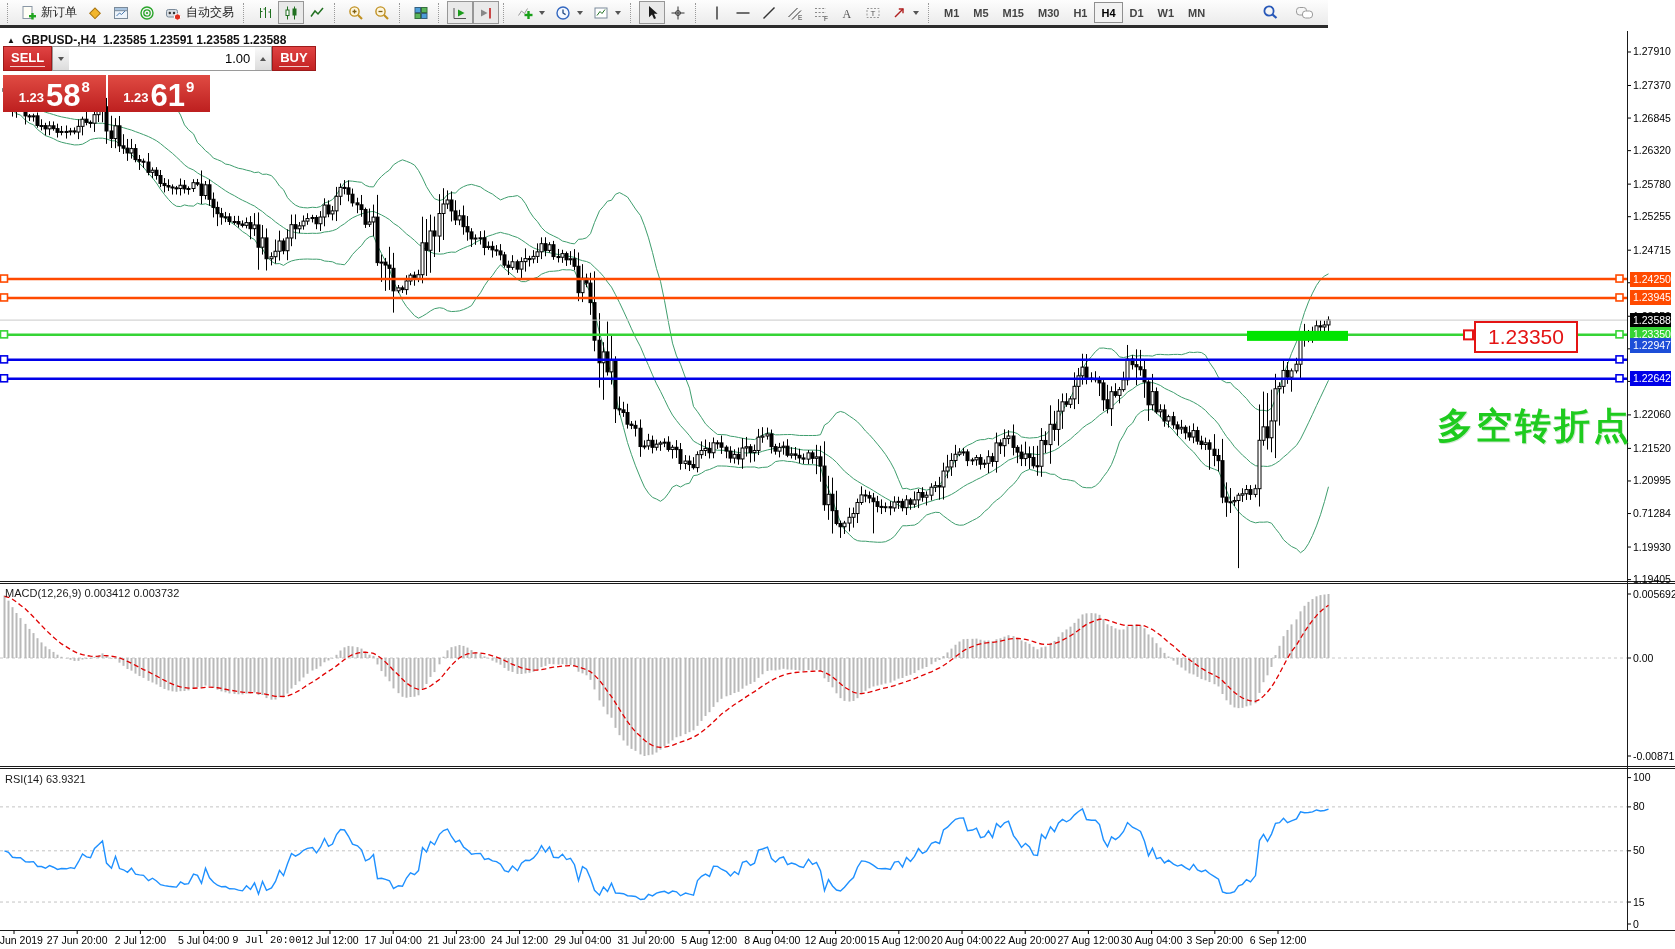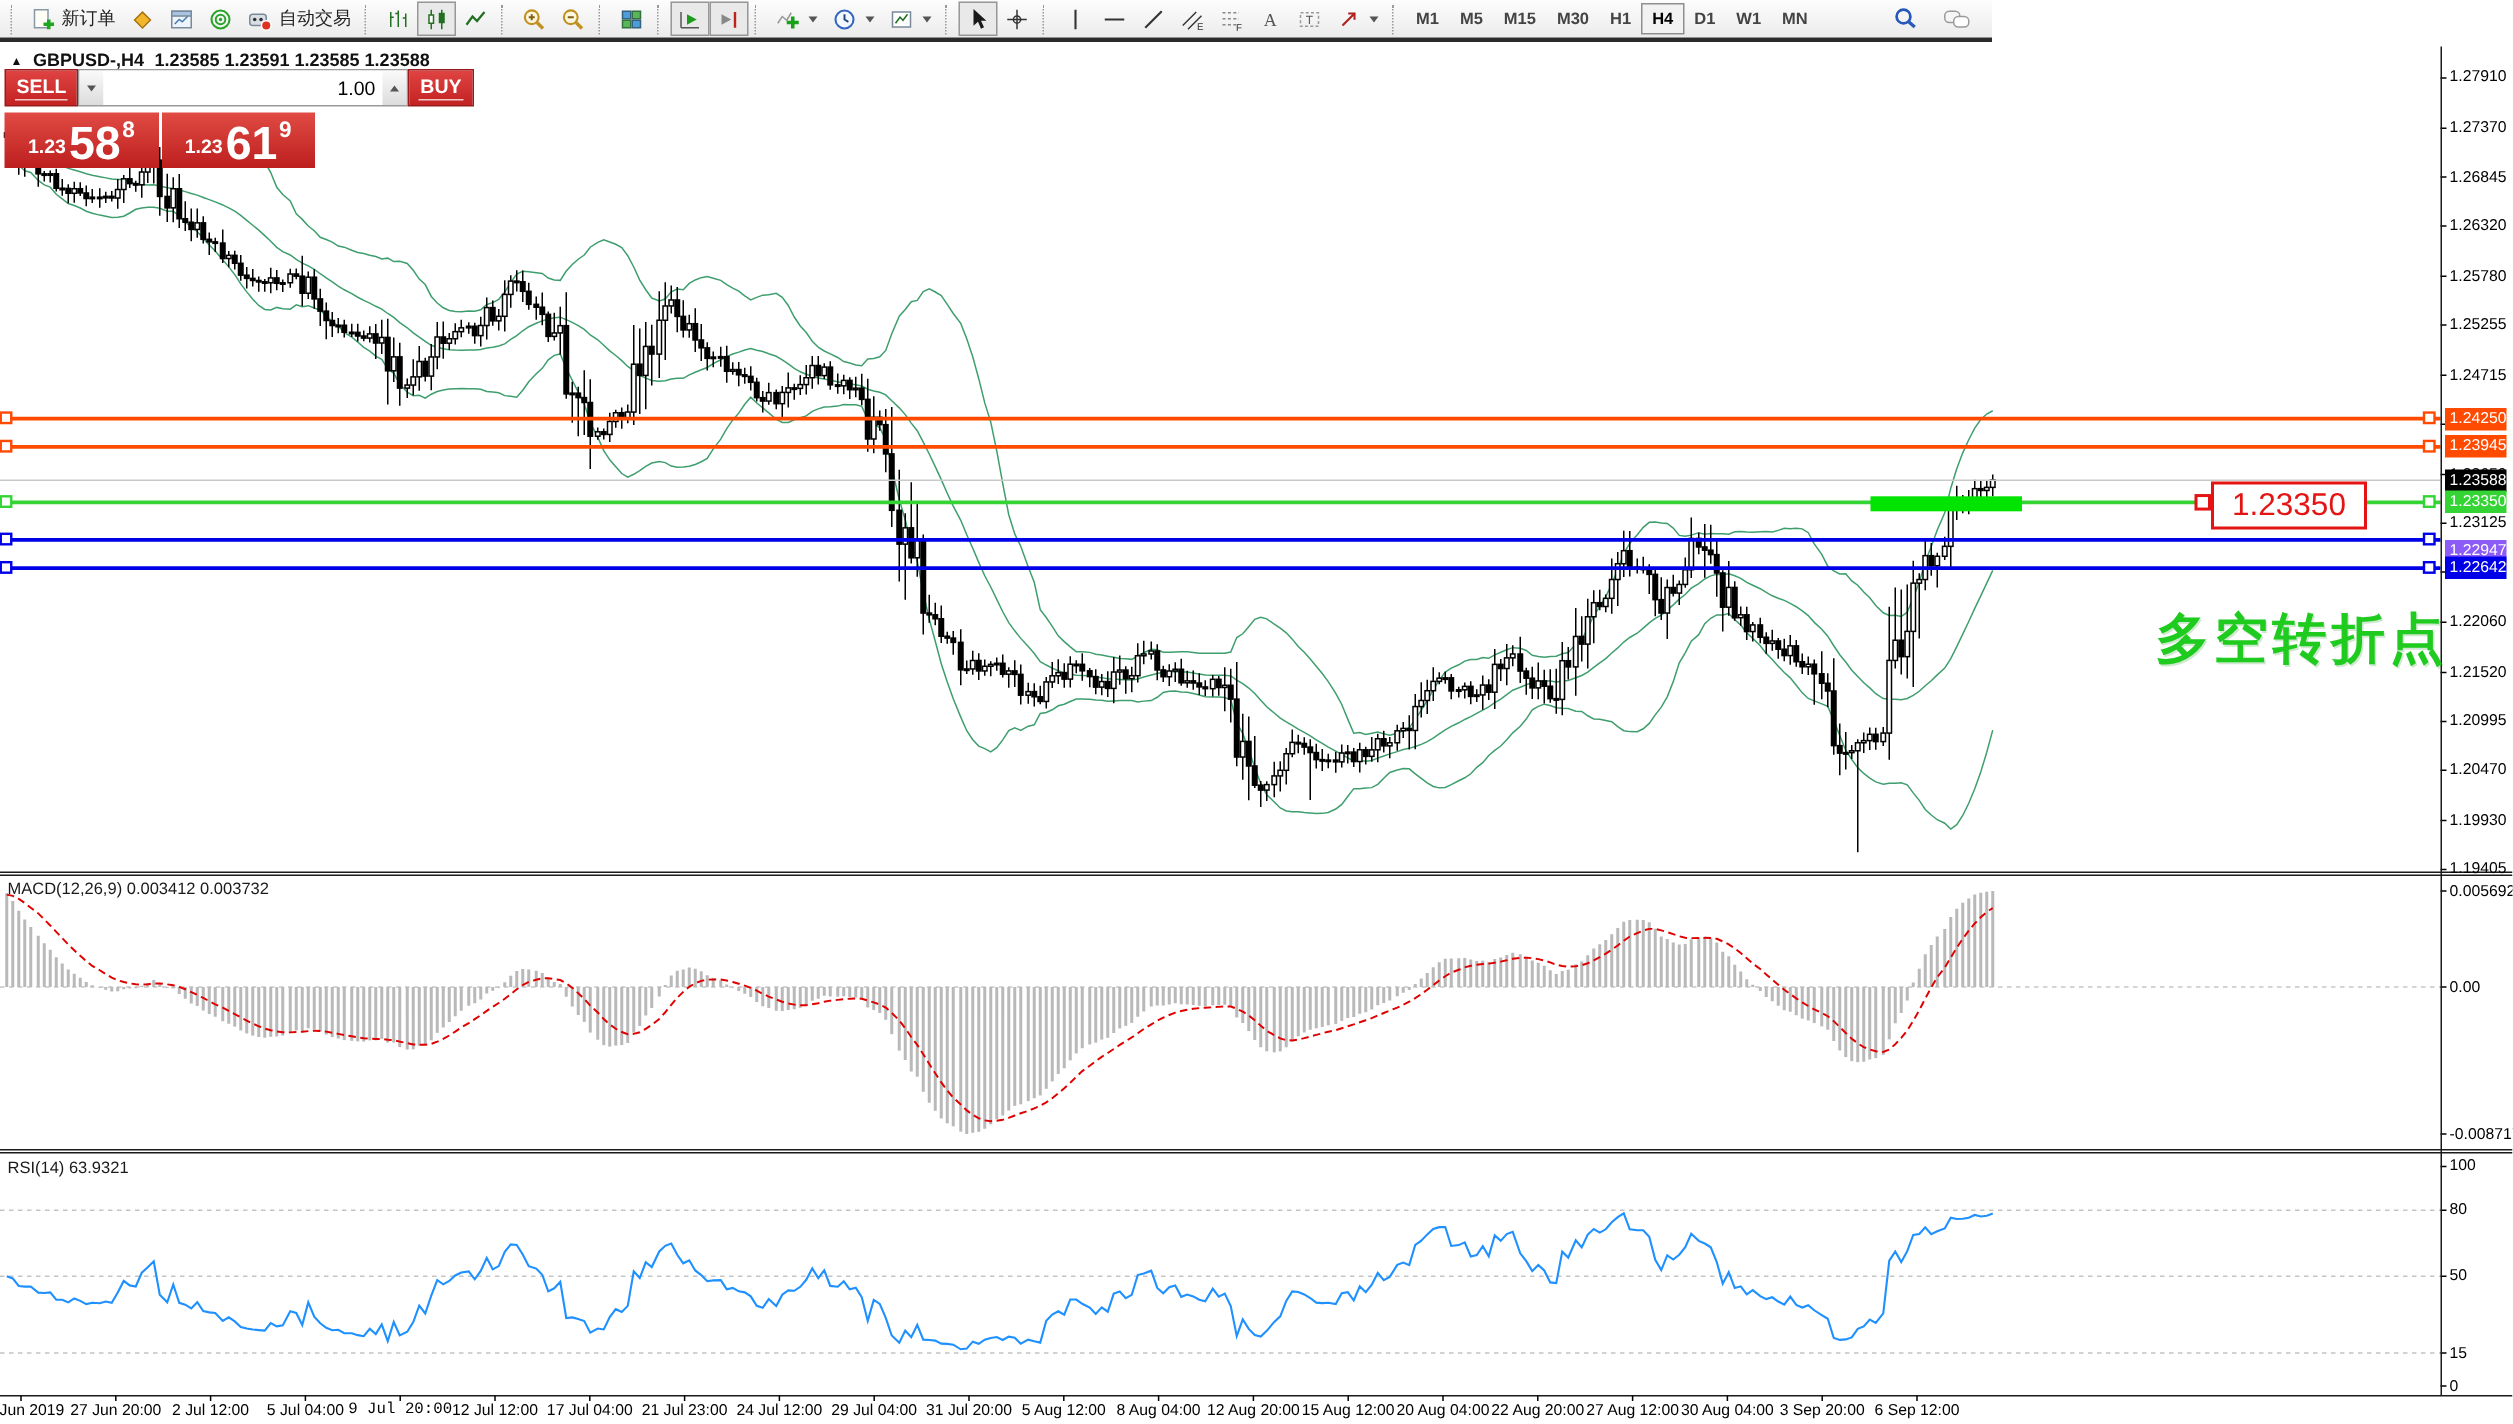--- a/index.html
+++ b/index.html
@@ -1363,37 +1363,37 @@
     <line x1="1088.4" y1="930.5" x2="1088.4" y2="934" stroke="#000"></line>
     <line x1="1151.6000000000001" y1="930.5" x2="1151.6000000000001" y2="934" stroke="#000"></line>
     <line x1="1214.8" y1="930.5" x2="1214.8" y2="934" stroke="#000"></line>
     <line x1="1278" y1="930.5" x2="1278" y2="934" stroke="#000"></line>
   </svg>
 <div id="labels">
     <div class="hline-label" style="top: 312.608px; background: rgb(0, 0, 0);">1.23588</div>
     <div class="hline-label" style="top: 271.54px; background: rgb(255, 74, 0);">1.24250</div>
     <div class="hline-label" style="top: 290.461px; background: rgb(255, 74, 0);">1.23945</div>
     <div class="hline-label" style="top: 327.372px; background: rgb(53, 212, 53);">1.23350</div>
-    <div class="hline-label" style="top: 360px; background: #8b5cf6;">1.22947</div>
+    <div class="hline-label" style="top: 338px; background: #1d4ed8;">1.22947</div>
     <div class="hline-label" style="top: 371.293px; background: rgb(0, 0, 232);">1.22642</div>
     <div class="axis-label" style="top: 45.4923px;">1.27910</div>
     <div class="axis-label" style="top: 78.9912px;">1.27370</div>
     <div class="axis-label" style="top: 111.56px;">1.26845</div>
     <div class="axis-label" style="top: 144.128px;">1.26320</div>
     <div class="axis-label" style="top: 177.627px;">1.25780</div>
     <div class="axis-label" style="top: 210.195px;">1.25255</div>
     <div class="axis-label" style="top: 243.694px;">1.24715</div>
     <div class="axis-label" style="top: 276.263px;">1.24190</div>
     <div class="axis-label" style="top: 309.761px;">1.23650</div>
     <div class="axis-label" style="top: 342.33px;">1.23125</div>
     <div class="axis-label" style="top: 374.898px;">1.22600</div>
     <div class="axis-label" style="top: 408.397px;">1.22060</div>
     <div class="axis-label" style="top: 441.896px; text-align: right;">1.21520</div>
     <div class="axis-label" style="top: 474.464px;">1.20995</div>
-    <div class="axis-label" style="top: 507.033px;">1.20470</div>
+    <div class="axis-label" style="top: 507.033px;">0.71284</div>
     <div class="axis-label" style="top: 540.532px;">1.19930</div>
     <div class="axis-label" style="top: 573.1px;">1.19405</div>
     <div class="axis-label" style="top: 587.5px;">0.005692</div>
     <div class="axis-label" style="top: 651.5px;">0.00</div>
     <div class="axis-label" style="top: 749.5px;">-0.008717</div>
     <div class="axis-label" style="top: 771.1px;">100</div>
     <div class="axis-label" style="top: 800.38px;">80</div>
     <div class="axis-label" style="top: 844.3px;">50</div>
     <div class="axis-label" style="top: 895.54px;">15</div>
     <div class="axis-label" style="top: 917.5px;">0</div>

